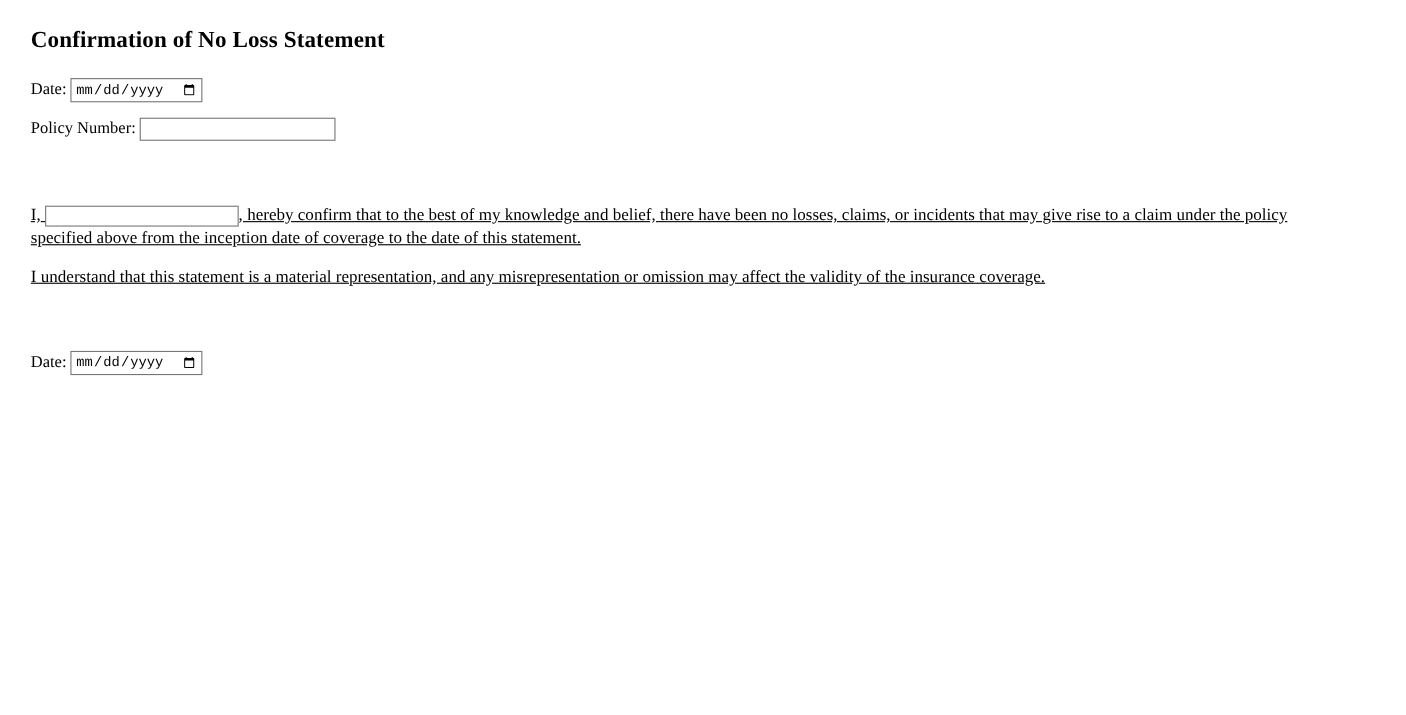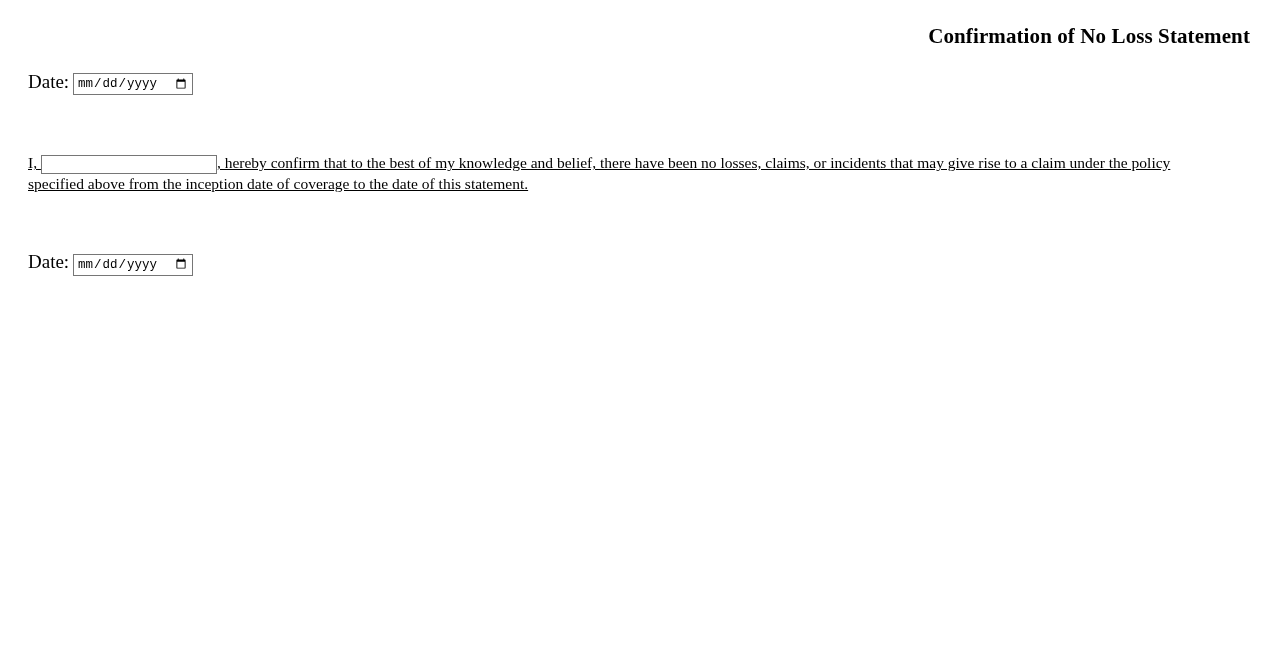--- a/index.html
+++ b/index.html
@@ -17,30 +17,29 @@
   .page {
     padding: 16px 28px 0 28px;
     box-sizing: border-box;
   }
   h1.doc-title {
     font-family: "Liberation Serif", serif;
     font-size: 21px;
     font-weight: bold;
     margin: 8px 0 22px 0;
     letter-spacing: 0.1px;
-    text-align: right;
   }
   .field-row {
     font-size: 15.5px;
     line-height: 1.2;
     margin: 0 0 14px 0;
     display: block;
   }
   .field-row .lbl {
-    font-size: 19px;
+    font-size: 15px;
   }
   input.txt {
     font-family: "Liberation Serif", serif;
     font-size: 13px;
     padding: 1px 2px;
     border: 1px solid #767676;
     background: #ffffff;
     color: #000;
     outline: none;
     vertical-align: middle;
@@ -78,29 +77,34 @@
 
 <div class="page">
 
   <h1 class="doc-title">Confirmation of No Loss Statement</h1>
 
   <div class="field-row">
     <span class="lbl">Date:</span>
     <input class="txt date" type="date" value="" style="">
   </div>
 
+  <div class="field-row">
+    <span class="lbl">Policy Number:</span>
+    <input class="txt w-policy" type="text" value="" style="">
+  </div>
 
 
   <div class="spacer-lg"></div>
 
   <p class="para">
     <span>I,</span>
     <span class="inline-input-wrap"><input class="txt w-inline" type="text" value="" style=""></span><span>, hereby confirm that to the best of my knowledge and belief, there have been no losses, claims, or incidents that may give rise to a claim under the policy specified above from the inception date of coverage to the date of this statement.</span>
   </p>
 
+  <p class="para">I understand that this statement is a material representation, and any misrepresentation or omission may affect the validity of the insurance coverage.</p>
 
   <div class="spacer-md"></div>
 
 
   <div class="field-row">
     <span class="lbl">Date:</span>
     <input class="txt date" type="date" value="" style="">
   </div>
 
 </div>

